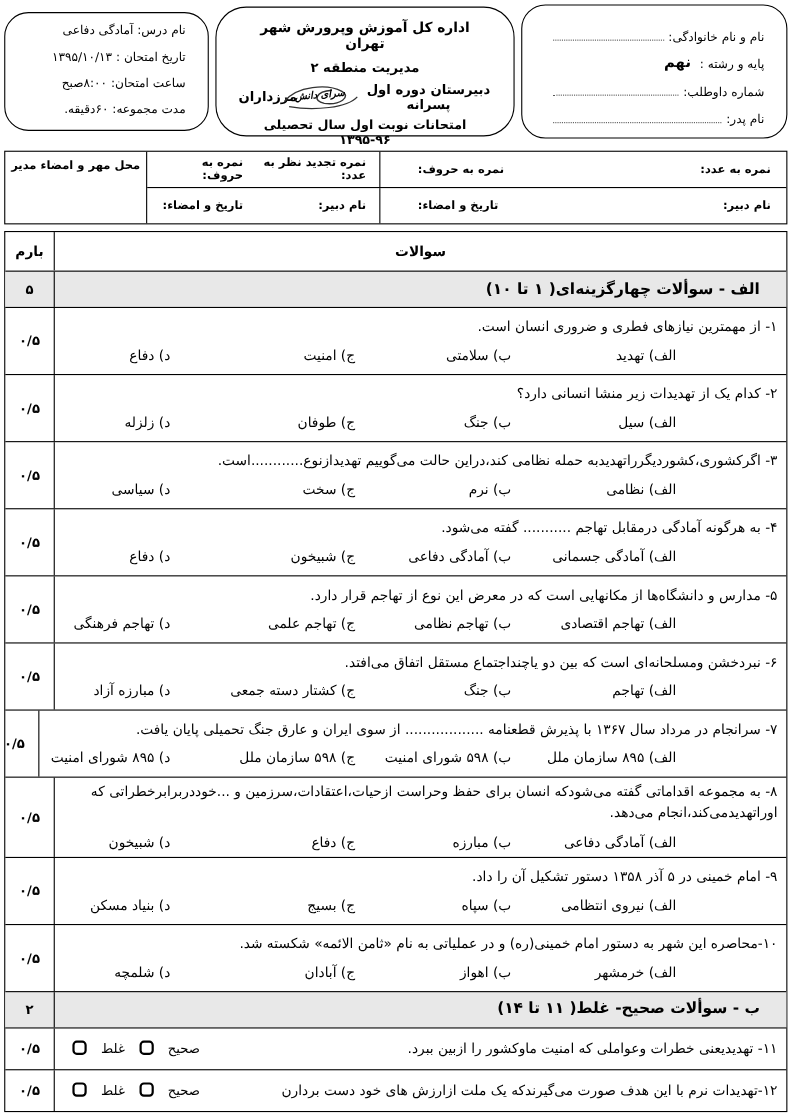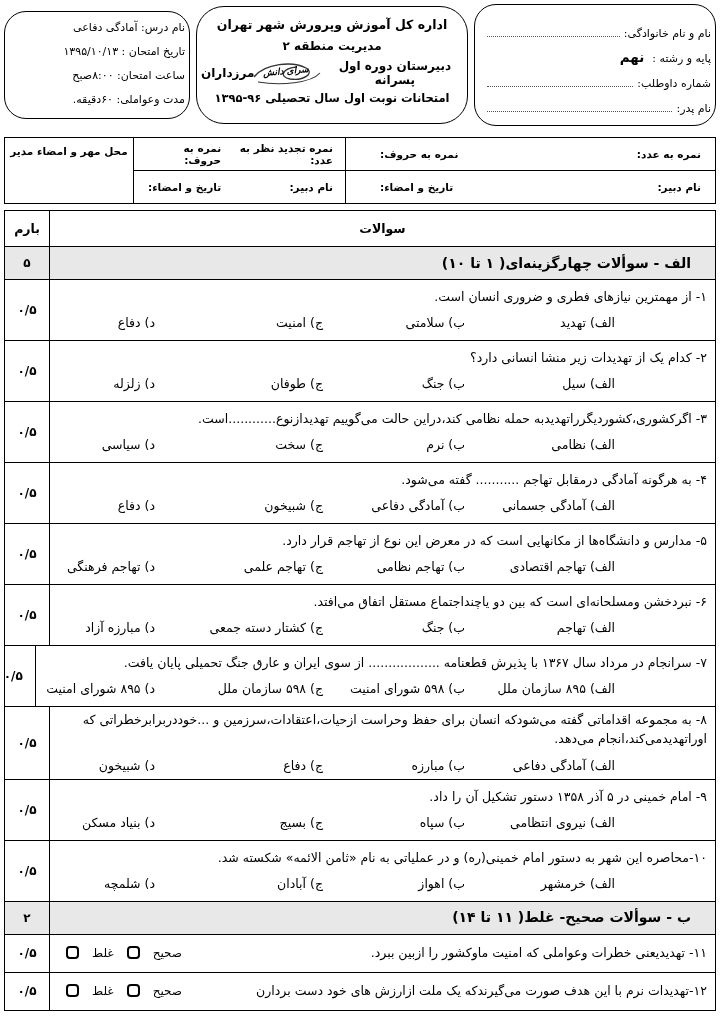--- a/index.html
+++ b/index.html
@@ -6,21 +6,21 @@
   html, body { margin: 0; padding: 0; background: #fff; }
   body {
     width: 720px; height: 1016px; overflow: hidden;
     font-family: "DejaVu Sans", sans-serif;
     color: #000; direction: rtl;
   }
   .page { width: 720px; height: 1016px; padding: 4px 4px 0 4px; }
 
   
   .top-row { display: flex; gap: 6px; height: 126px; margin-bottom: 7px; }
-  .hbox { border: 1.5px solid #000; border-radius: 22px; padding: 8px 4px; background: #fff; }
+  .hbox { border: 1.5px solid #000; border-radius: 22px; padding: 8px 20px; background: #fff; }
   .student-box { width: 242px; height: 122px; padding-top: 10px; }
   .school-box  { width: 272px; height: 118px; margin-top: 2px; text-align: center; border-radius: 28px; padding-top: 10px; }
   .exam-box    { flex: 1; height: 108px; margin-top: 7px; padding-top: 9px; }
 
   .field-row { display: flex; align-items: flex-end; height: 25px; font-size: 11px; }
   .field-row .lbl { white-space: nowrap; }
   .dots { flex: 1; border-bottom: 1.5px dotted #555; margin: 0 4px 3px 8px; height: 1px; }
   .grade-val { font-weight: bold; font-size: 13.5px; margin-right: 8px; }
 
   .school-line { font-weight: bold; }
@@ -107,21 +107,21 @@
         </span>
         <span>مرزداران</span>
       </div>
       <div class="school-line s4">امتحانات نوبت اول سال تحصیلی ۹۶-۱۳۹۵</div>
     </div>
 
     <div class="hbox exam-box">
       <div class="exam-line">نام درس: آمادگی دفاعی</div>
       <div class="exam-line">تاریخ امتحان : ۱۳۹۵/۱۰/۱۳</div>
       <div class="exam-line">ساعت امتحان: ۸:۰۰صبح</div>
-      <div class="exam-line">مدت وعواملی: ۶۰دقیقه.</div>
+      <div class="exam-line">مدت مجموعه: ۶۰دقیقه.</div>
     </div>
   </div>
 
   <div class="score-table">
     <div class="score-main">
       <div class="score-row r1">
         <div class="cell cell-right">
           <span>نمره به عدد:</span>
           <span>نمره به حروف:</span>
         </div>

